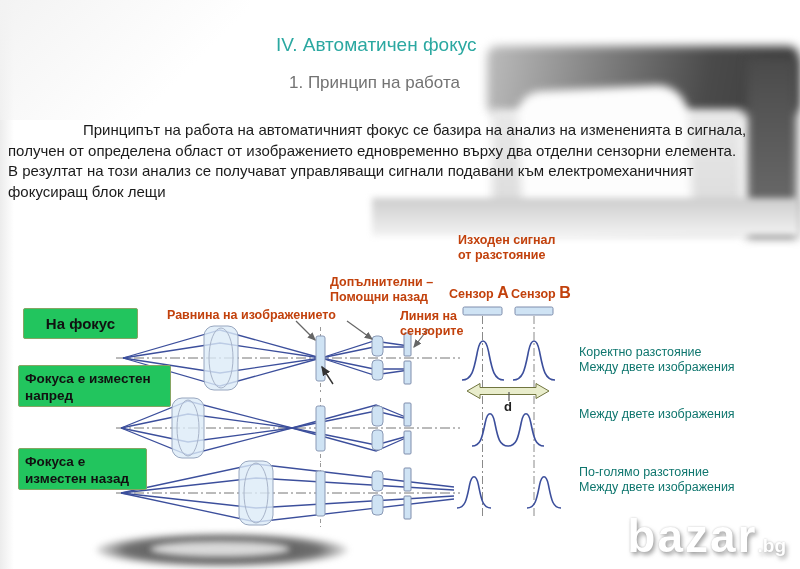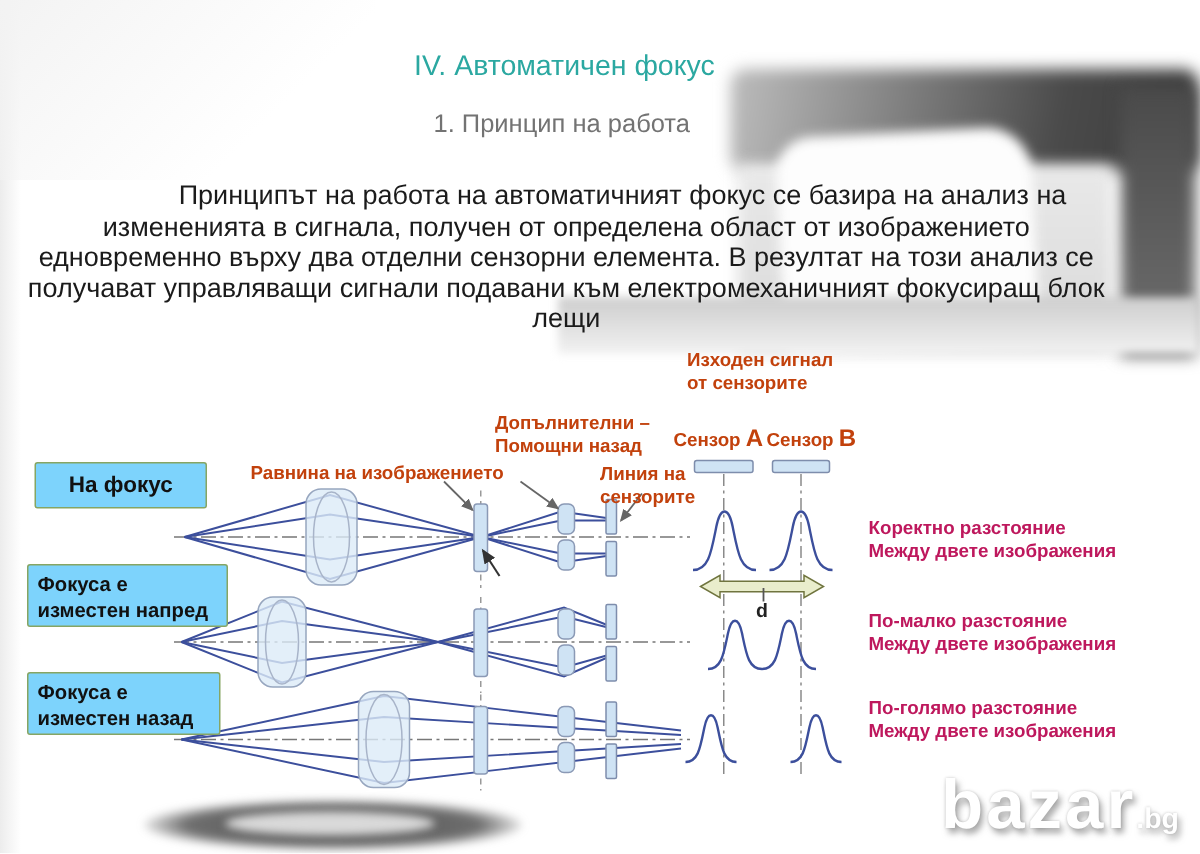--- a/index.html
+++ b/index.html
@@ -23,35 +23,35 @@
              background:linear-gradient(180deg,#cdcdcd,#f2f2f2);filter:blur(3px);}
   .photo-lens{left:96px;top:533px;width:252px;height:34px;border-radius:50%;
              background:radial-gradient(ellipse at 50% 50%,#4e4e4e 0%,#6e6e6e 55%,rgba(255,255,255,0) 74%);filter:blur(3px);}
   .photo-lens-in{left:150px;top:541px;width:140px;height:16px;border-radius:50%;background:#d9d9d9;filter:blur(3px);}
 
   
   .wm{position:absolute;left:24px;top:15px;z-index:2;font-weight:bold;font-size:27px;
       letter-spacing:1px;color:#e2e2e2;}
   .title{position:absolute;left:276px;top:34px;z-index:2;font-size:19px;color:#2ba8a1;}
   .subtitle{position:absolute;left:289px;top:73px;z-index:2;font-size:17px;color:#737373;}
-  .para{position:absolute;left:8px;top:120px;width:739px;z-index:2;font-size:18px;
-        line-height:20.5px;color:#1b1b1b;text-indent:75px;text-align:center;}
+  .para{position:absolute;left:8px;top:120px;width:739px;z-index:2;font-size:15px;
+        line-height:20.5px;color:#1b1b1b;text-indent:75px;}
 
   .lbl{position:absolute;z-index:2;font-weight:bold;font-size:12.5px;line-height:15px;
        color:#c2410c;white-space:nowrap;}
   .sletter{font-size:16px;}
   .dlabel{position:absolute;z-index:2;font-weight:bold;font-size:13px;color:#222;}
 
-  .gbox{position:absolute;z-index:2;background:#7dd3fc;border:1.5px solid #86a563;
+  .gbox{position:absolute;z-index:2;background:#22c55e;border:1.5px solid #86a563;
         border-radius:2px;box-sizing:border-box;font-weight:bold;font-size:13.5px;
         line-height:17px;color:#111;padding:4px 6px;}
   .gbox.center{text-align:center;font-size:15px;line-height:21px;}
 
-  .result{position:absolute;z-index:2;font-weight:bold;font-size:12.5px;line-height:15px;
-          color:#be185d;white-space:nowrap;}
+  .result{position:absolute;z-index:2;font-weight:normal;font-size:12.5px;line-height:15px;
+          color:#0f766e;white-space:nowrap;}
 
   
   #optics{position:absolute;left:0;top:0;z-index:1;}
   .ray{fill:none;stroke:#3c4f9c;stroke-width:1.3;}
   .axis{fill:none;stroke:#777;stroke-width:1;stroke-dasharray:10 3 2 3;}
   .dashv{fill:none;stroke:#999;stroke-width:1;stroke-dasharray:4 3;}
   .dashline{fill:none;stroke:#8a8a8a;stroke-width:1;stroke-dasharray:8 3 2 3;}
   .lens{fill:#dcebf7;fill-opacity:.8;stroke:#97a6bf;stroke-width:1;}
   .lensin{fill:none;stroke:#a8b4c9;stroke-width:1;}
   .el{fill:#cfe3f4;stroke:#8a99b5;stroke-width:1;}
@@ -167,21 +167,21 @@
     </g>
 
     <path class="annarrow" d="M296,321 L315,340"></path>
     <path class="annarrow" d="M347,321 L372,339"></path>
     <path class="annarrow" d="M428,329 L414,347"></path>
     <path class="annarrowd" d="M333,384 L322,367"></path>
   </svg>
 
   <div class="lbl" style="left:458px;top:233px;">
     <div>Изходен сигнал</div>
-    <div>от сензорите</div>
+    <div>от разстояние</div>
   </div>
 
   <div class="lbl" style="left:330px;top:275px;">
     <div>Допълнителни –</div>
     <div>Помощни назад</div>
   </div>
 
   <div class="lbl" style="left:449px;top:285px;">
     <span>Сензор</span>&nbsp;<span class="sletter">A</span>
   </div>
@@ -192,29 +192,28 @@
   <div class="lbl" style="left:167px;top:308px;">Равнина на изображението</div>
 
   <div class="lbl" style="left:400px;top:309px;">
     <div>Линия на</div>
     <div>сензорите</div>
   </div>
 
   <div class="dlabel" style="left:504px;top:399px;">d</div>
 
   <div class="gbox center" style="left:23px;top:308px;width:115px;height:31px;">На фокус</div>
-  <div class="gbox" style="left:18px;top:376px;width:134px;height:42px;">Фокуса е изместен напред</div>
+  <div class="gbox" style="left:18px;top:365px;width:153px;height:42px;">Фокуса е изместен напред</div>
   <div class="gbox" style="left:18px;top:448px;width:129px;height:42px;">Фокуса е изместен назад</div>
 
   <div class="result" style="left:579px;top:345px;">
     <div>Коректно разстояние</div>
       <div>Между двете изображения</div>
   </div>
   <div class="result" style="left:579px;top:407px;">
-    <div>По-малко разстояние</div>
       <div>Между двете изображения</div>
   </div>
   <div class="result" style="left:579px;top:465px;">
     <div>По-голямо разстояние</div>
       <div>Между двете изображения</div>
   </div>
 
   <div class="logo">
     <span>bazar</span><span class="tld">.bg</span>
   </div>

